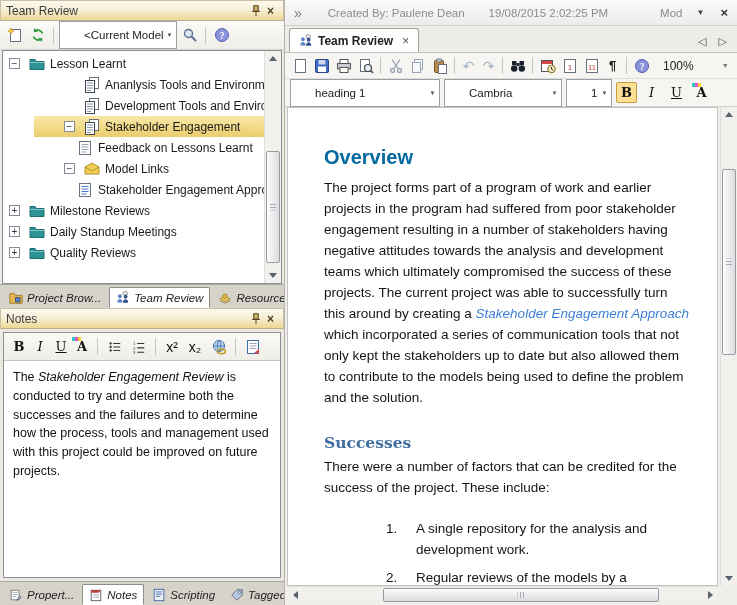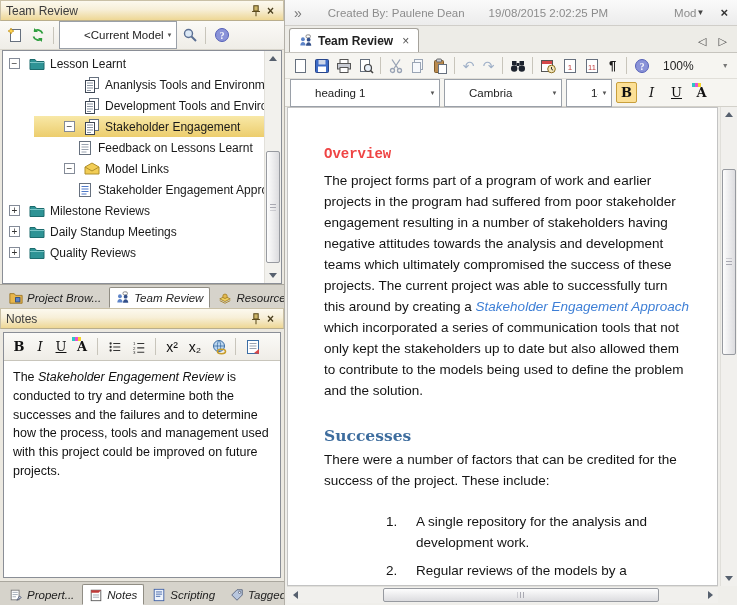--- a/index.html
+++ b/index.html
@@ -64,21 +64,21 @@
   .fmt-a::before { content:""; position:absolute; left:-1px; top:-2px; width:9px; height:4px;
     background:linear-gradient(90deg,#2ec6c6 33%,#e84fd0 33% 66%,#f5d327 66%); }
   .supsub { font-size:14px; color:#111; width:20px; text-align:center; }
   .notes-text { flex:1; padding:7px 9px; font-size:12.5px; line-height:1.5; color:#111; overflow:hidden; }
 
   
   .right-col { flex:1; display:flex; flex-direction:column; background:#fff; }
   .doc-header { height:26px; flex:none; display:flex; align-items:center; background:linear-gradient(#fafafa,#ececec); border-bottom:1px solid #d0cec9; color:#8c8c8c; font-size:11.5px; }
   .doc-header .chev { color:#777; font-size:14px; margin:0 26px 0 9px; }
   .doc-header .hgap { flex:1; }
-  .doc-header .mod { }
+  .doc-header .mod { margin-right:14px; }
   .doc-header .dd { color:#444; font-size:8px; margin-right:16px; }
   .doc-header .hx { color:#333; font-weight:bold; font-size:13px; margin-right:9px; }
 
   .doc-tabstrip { height:27px; flex:none; display:flex; align-items:flex-end; padding:2px 4px 0 4px; background:#edece7; border-bottom:1px solid #c6c4be; }
   .doc-tab { display:flex; align-items:center; gap:5px; height:24px; padding:0 9px; background:#fff; border:1px solid #a5a29b; border-bottom:none; border-radius:3px 3px 0 0; font-weight:bold; color:#222; }
   .doc-tab .tx { color:#555; font-weight:normal; font-size:12px; margin-left:4px; }
   .tab-nav { margin-left:auto; display:flex; align-items:center; gap:12px; padding:0 6px 4px 0; color:#444; font-size:11px; }
 
   .doc-tb1 { height:26px; flex:none; display:flex; align-items:center; gap:1px; padding:0 4px; background:#f6f5f1; border-bottom:1px solid #e1dfd9; }
   .doc-tb1 .glyph { font-size:14px; color:#9fb0c8; width:19px; text-align:center; }
@@ -88,21 +88,21 @@
   .zoom-combo .ca { color:#777; font-size:7px; margin-left:22px; }
 
   .doc-tb2 { height:28px; flex:none; display:flex; align-items:center; gap:4px; padding:0 5px; background:#f6f5f1; border-bottom:1px solid #d3d1ca; }
   .style-combo { width:150px; } .font-combo { width:118px; } .size-combo { width:46px; }
   .fbtn { width:21px; height:21px; display:flex; align-items:center; justify-content:center; border:1px solid transparent; border-radius:2px; }
   .fbtn.active { background:#fce096; border-color:#c89f3c; }
 
   .doc-area { flex:1; position:relative; background:#efeeea; overflow:hidden; }
   .doc-viewport { position:absolute; left:2px; top:0; right:19px; bottom:19px; background:#fff; border:1px solid #c3c3c3; overflow:hidden; }
   .doc-content { padding:26px 26px 0 36px; }
-  .doc-content h1 { font-family:Liberation Mono, monospace; font-size:14px; color:#ef4444; margin:12px 0 8px 0; }
+  .doc-content h1 { font-family:Liberation Sans, sans-serif; font-size:20px; color:#0369a1; margin:12px 0 8px 0; }
   .doc-content h2 { font-family:"DejaVu Serif", serif; font-size:15.5px; color:#3e6d9e; margin:24px 0 4px 0; }
   .doc-content p { font-size:13.5px; line-height:1.56; color:#141414; }
   .doclink { color:#3e7fd6; font-style:italic; }
   .doc-list { margin-top:20px; }
   .dli { display:flex; font-size:13.5px; line-height:1.56; color:#141414; margin-bottom:7px; }
   .dli .num { width:30px; flex:none; margin-left:62px; }
   .dli .litext { flex:1; padding-right:28px; }
 
   .doc-vscroll { position:absolute; top:0; right:0; width:17px; bottom:19px; background:#f1f0ed; border-left:1px solid #e0dfda; }
   .doc-hscroll { position:absolute; left:2px; right:19px; bottom:2px; height:17px; background:#f1f0ed; border-top:1px solid #e0dfda; }

